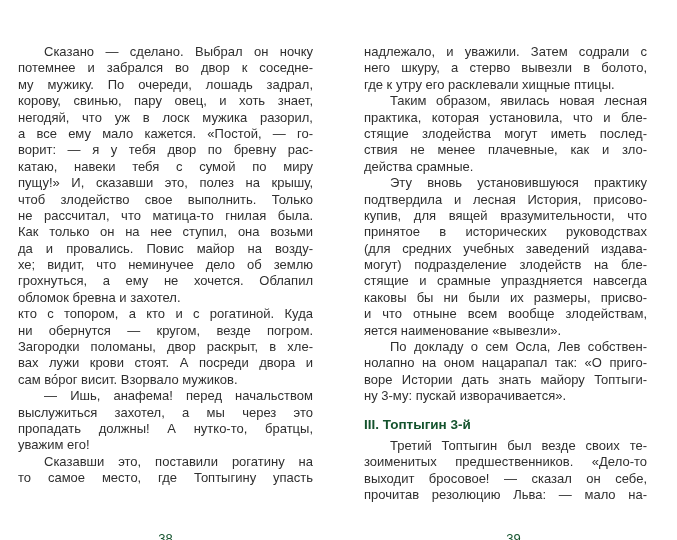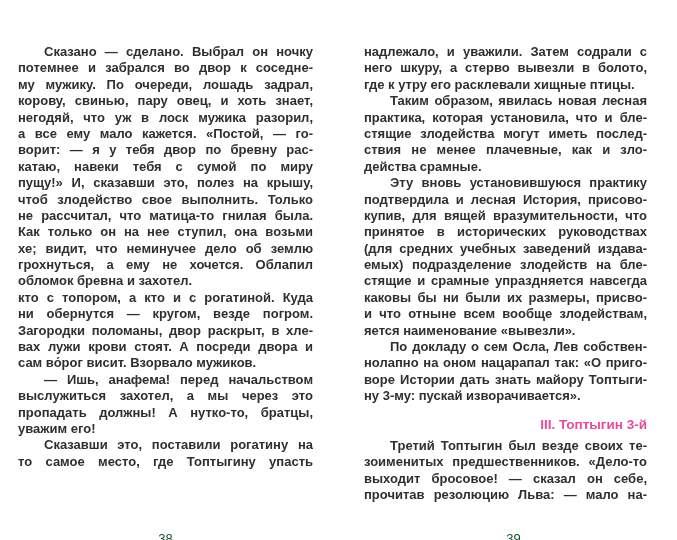--- a/index.html
+++ b/index.html
@@ -15,40 +15,40 @@
     overflow: hidden;
     font-family: "Liberation Sans", sans-serif;
     color: #2f2f2f;
   }
   .page {
     position: absolute;
     top: 44px;
   }
   .page.left  { left: 18px;  width: 295px; }
   .page.right { left: 364px; width: 283px; }
-  .para { margin: 0; font-weight: bold; }
+  .para { margin: 0; }
   .line {
     font-size: 13px;
     line-height: 16.4px;
     height: 16.4px;
     overflow: hidden;
     text-align: justify;
     text-align-last: justify;
     white-space: normal;
   }
   .line.endline { text-align-last: left; }
   .line.indent  { text-indent: 26px; }
   .heading {
     font-size: 13.5px;
     font-weight: bold;
-    text-align: right;
+    text-align: left;
     line-height: 16.4px;
     margin-top: 12px;
     margin-bottom: 5px;
-    color: #ec4899;
+    color: #14532d;
   }
   .pagenum {
     position: absolute;
     top: 511px;
     font-size: 13px;
     color: #14532d;
     text-align: center;
     margin-top: 20px;
   }
   .pagenum.left-num  { left: 18px;  width: 295px; }
@@ -65,20 +65,21 @@
         <div class="line">му мужику. По очереди, лошадь задрал,</div>
         <div class="line">корову, свинью, пару овец, и хоть знает,</div>
         <div class="line">негодяй, что уж в лоск мужика разорил,</div>
         <div class="line">а все ему мало кажется. «Постой, — го-</div>
         <div class="line">ворит: — я у тебя двор по бревну рас-</div>
         <div class="line">катаю, навеки тебя с сумой по миру</div>
         <div class="line">пущу!» И, сказавши это, полез на крышу,</div>
         <div class="line">чтоб злодейство свое выполнить. Только</div>
         <div class="line">не рассчитал, что матица-то гнилая была.</div>
         <div class="line">Как только он на нее ступил, она возьми</div>
+        <div class="line">да и провались. Повис майор на возду-</div>
         <div class="line">хе; видит, что неминучее дело об землю</div>
         <div class="line">грохнуться, а ему не хочется. Облапил</div>
         <div class="line endline">обломок бревна и захотел.</div>
       </div>
       <div class="para">
         <div class="line">кто с топором, а кто и с рогатиной. Куда</div>
         <div class="line">ни обернутся — кругом, везде погром.</div>
         <div class="line">Загородки поломаны, двор раскрыт, в хле-</div>
         <div class="line">вах лужи крови стоят. А посреди двора и</div>
         <div class="line endline">сам во́рог висит. Взорвало мужиков.</div>
@@ -107,21 +108,21 @@
         <div class="line">стящие злодейства могут иметь послед-</div>
         <div class="line">ствия не менее плачевные, как и зло-</div>
         <div class="line endline">действа срамные.</div>
       </div>
       <div class="para">
         <div class="line indent">Эту вновь установившуюся практику</div>
         <div class="line">подтвердила и лесная История, присово-</div>
         <div class="line">купив, для вящей вразумительности, что</div>
         <div class="line">принятое в исторических руководствах</div>
         <div class="line">(для средних учебных заведений издава-</div>
-        <div class="line">емых) подразделение злодейств на бле-</div>
+        <div class="line">могут) подразделение злодейств на бле-</div>
         <div class="line">стящие и срамные упраздняется навсегда</div>
         <div class="line">каковы бы ни были их размеры, присво-</div>
         <div class="line">и что отныне всем вообще злодействам,</div>
         <div class="line endline">яется наименование «вывезли».</div>
       </div>
       <div class="para">
         <div class="line indent">По докладу о сем Осла, Лев собствен-</div>
         <div class="line">нолапно на оном нацарапал так: «О приго-</div>
         <div class="line">воре Истории дать знать майору Топтыги-</div>
         <div class="line endline">ну 3-му: пускай изворачивается».</div>

